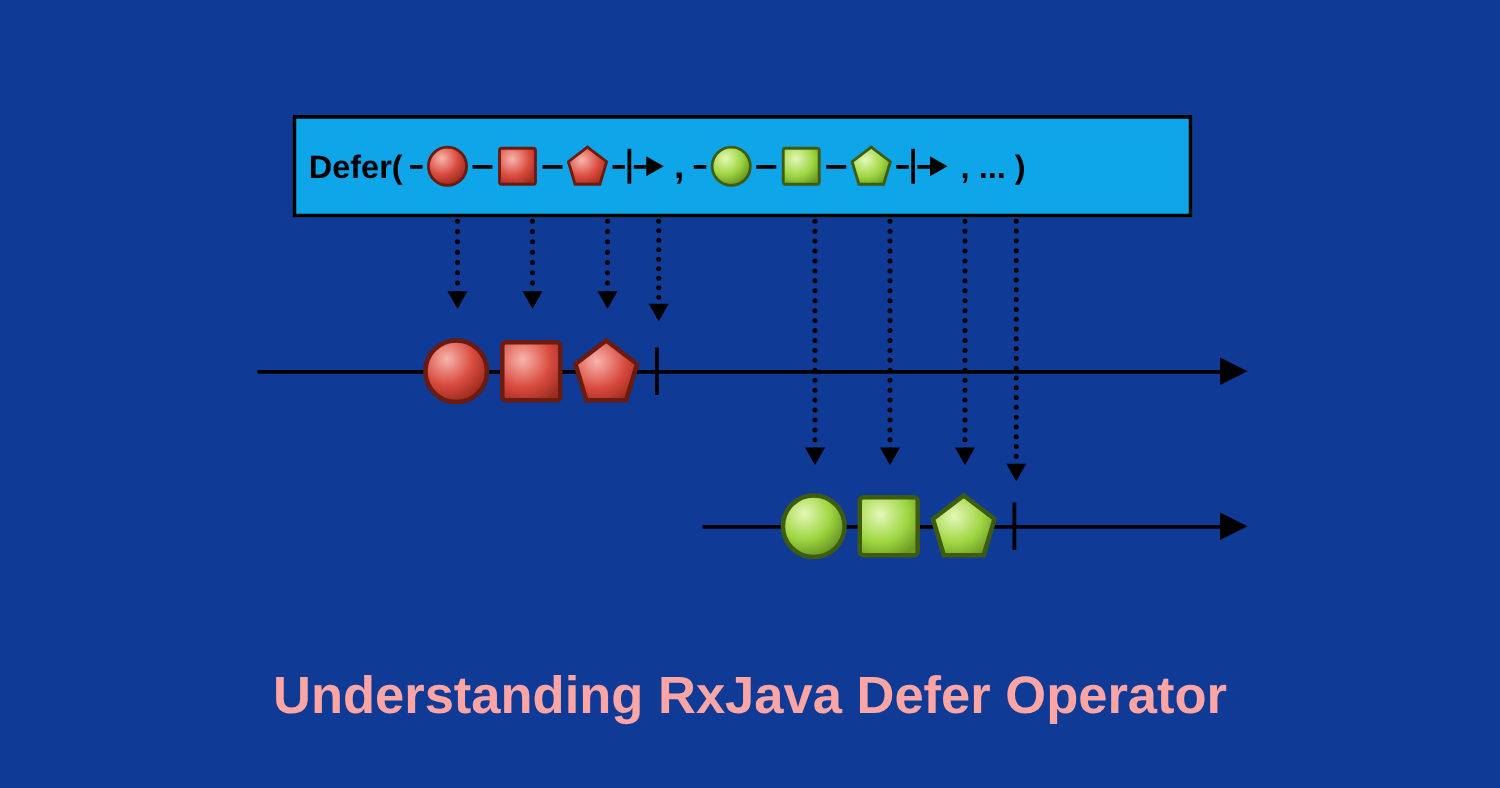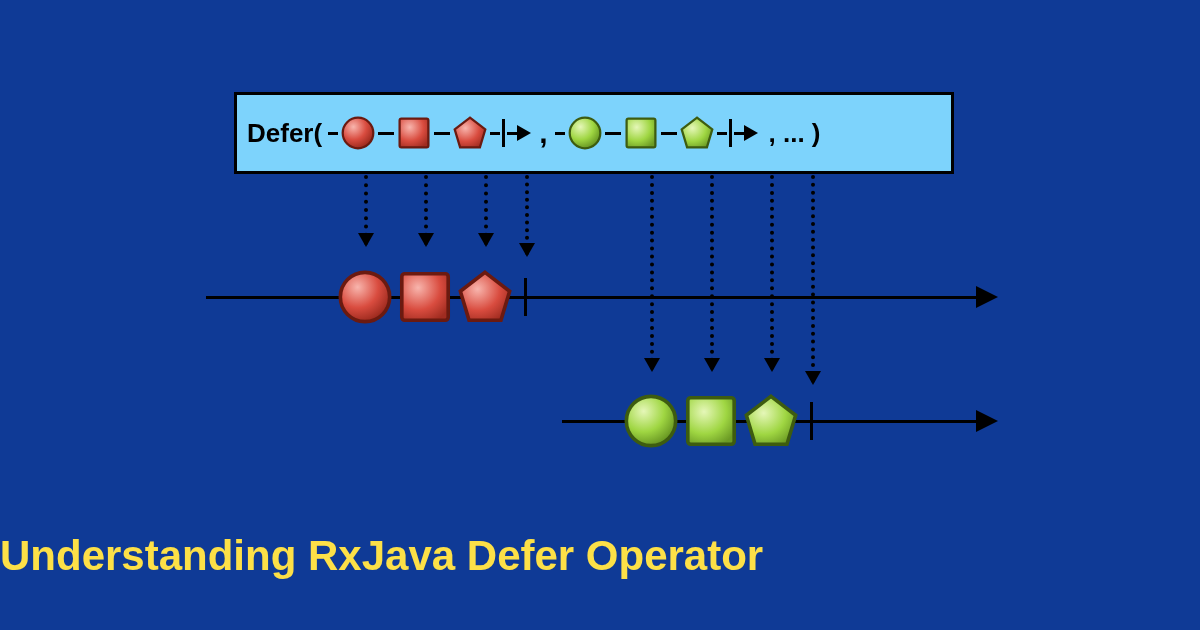--- a/index.html
+++ b/index.html
@@ -8,31 +8,32 @@
     height: 630px;
     background: #0f3a96;
     position: relative;
     font-family: Helvetica, Arial, sans-serif;
     overflow: hidden;
   }
   .title {
     position: absolute;
     bottom: 50px;
     width: 100%;
-    color: #fde047;
+    text-align: center;
+    color: #fca5a5;
     font-size: 42px;
     font-weight: bold;
   }
   .defer-box {
     position: absolute;
     left: 234px;
     top: 92px;
     width: 720px;
     height: 82px;
-    background: #7dd3fc;
+    background: #0ea5e9;
     border: 3px solid #000;
     display: flex;
     align-items: center;
     padding: 0 10px;
   }
   .defer-label {
     font-weight: bold;
     font-size: 26px;
     color: #000;
     margin-right: 6px;

